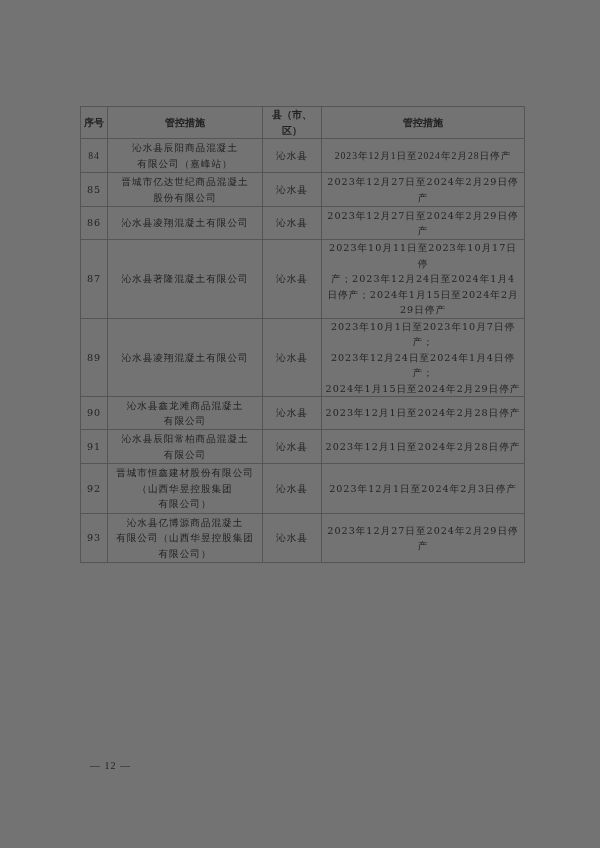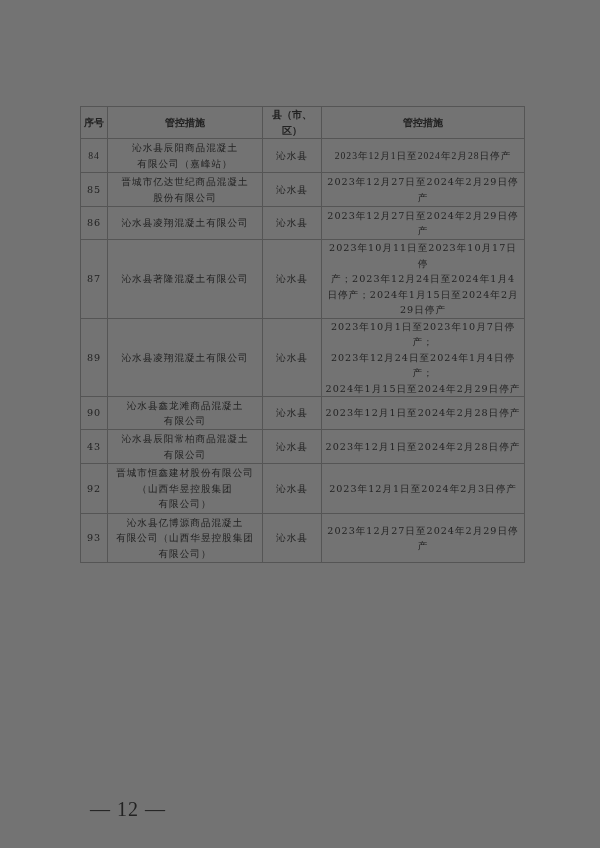--- a/index.html
+++ b/index.html
@@ -12,22 +12,22 @@
                padding: 0 2px; font-size: 9.6px; line-height: 15.5px; font-weight: normal; letter-spacing: 1px; }
   table.grid th { font-family: "DejaVu Sans", "Liberation Sans", sans-serif; font-weight: bold; font-size: 10px; letter-spacing: 0; }
   .col-seq { width: 27px; }
   .col-name { width: 155px; }
   .col-county { width: 59px; }
   .col-measure { width: auto; }
   td.measure { text-align: left; padding-left: 5px; padding-right: 3px; letter-spacing: 0.6px; }
   td.measure.single { padding-left: 2px; }
   td.seq { letter-spacing: 0; }
   .line { display: block; }
-  .footer { position: absolute; left: 90px; top: 798px; font-family: "Liberation Serif", serif;
-            font-size: 20px; color: #222; letter-spacing: 1px; }
+  .footer { position: absolute; left: 90px; top: 760px; font-family: "Liberation Serif", serif;
+            font-size: 10px; color: #222; letter-spacing: 1px; }
 </style>
 </head>
 <body>
 
 <div class="page">
   <table class="grid">
     <colgroup>
       <col class="col-seq">
         <col class="col-name">
         <col class="col-county">
@@ -104,21 +104,21 @@
           <td>
             <span class="line">沁水县鑫龙滩商品混凝土</span>
             <span class="line">有限公司</span>
           </td>
           <td>沁水县</td>
           <td class="measure single">
             <span class="line">2023年12月1日至2024年2月28日停产</span>
           </td>
         </tr>
         <tr style="height: 34px;">
-          <td class="seq">43</td>
+          <td class="seq">91</td>
           <td>
             <span class="line">沁水县辰阳常柏商品混凝土</span>
             <span class="line">有限公司</span>
           </td>
           <td>沁水县</td>
           <td class="measure single">
             <span class="line">2023年12月1日至2024年2月28日停产</span>
           </td>
         </tr>
         <tr style="height: 50px;">

